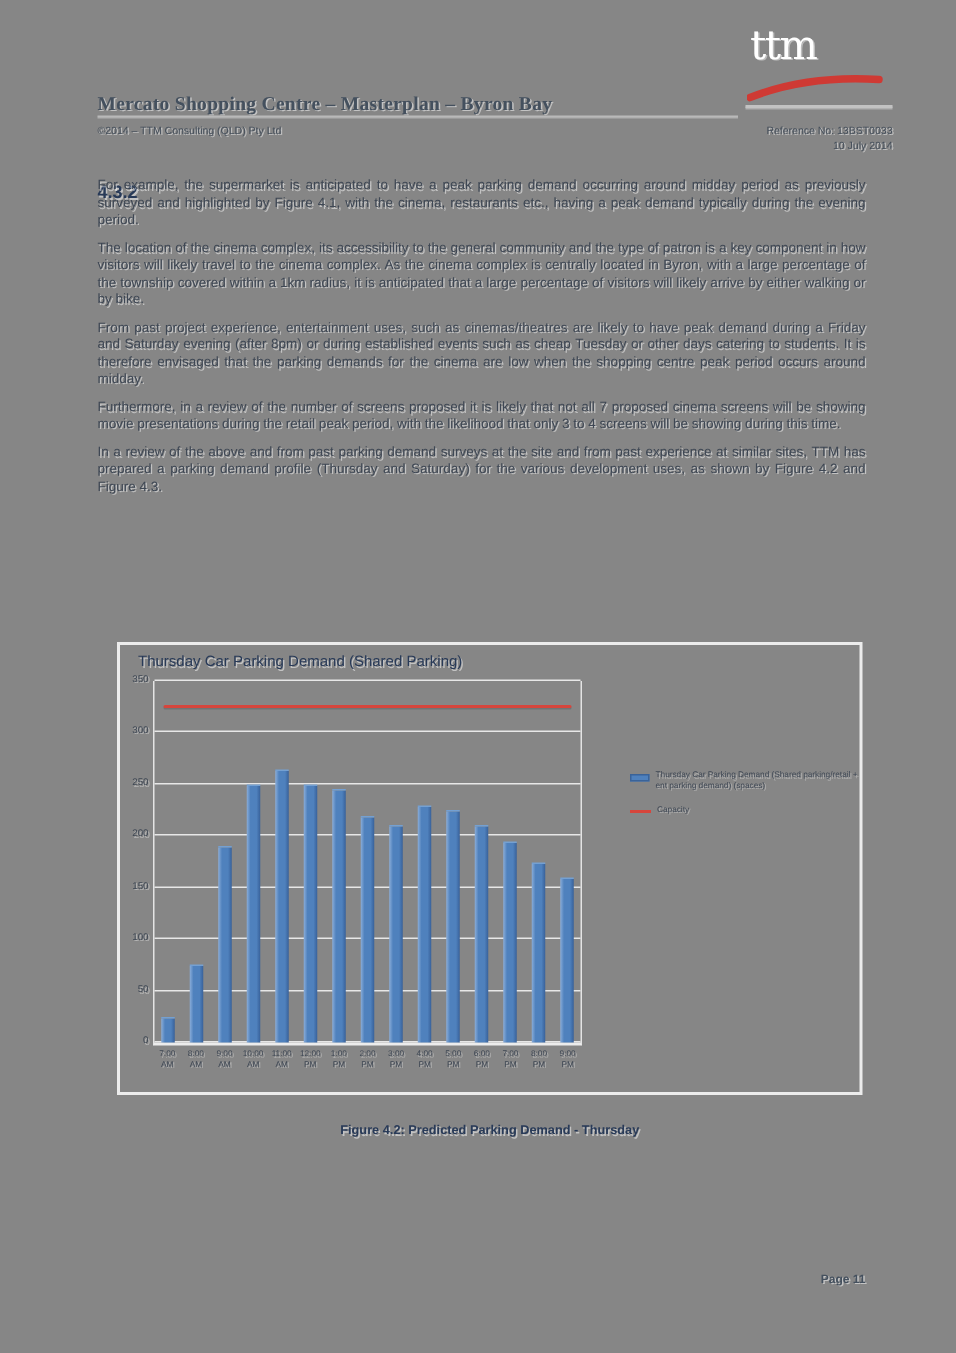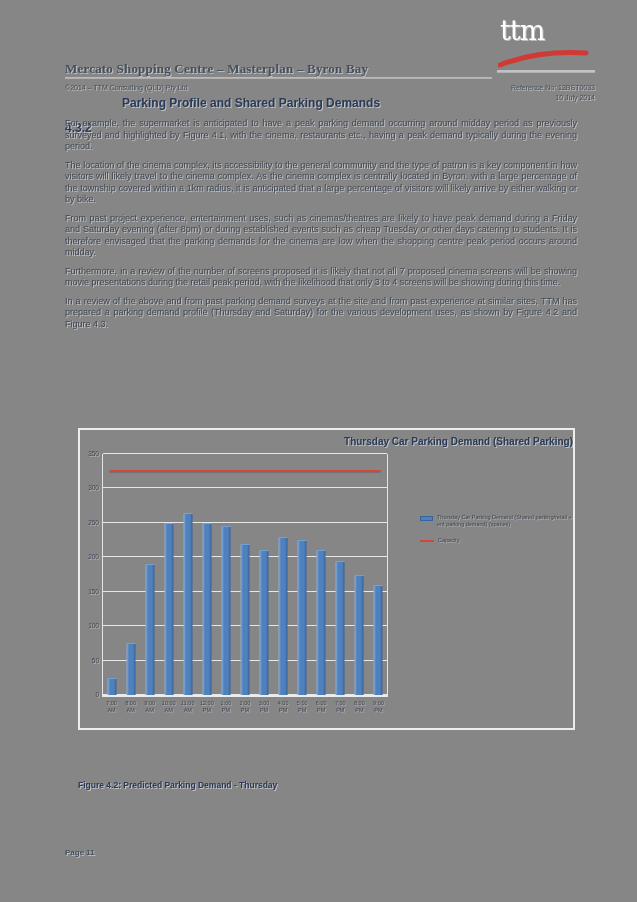--- a/index.html
+++ b/index.html
@@ -28,62 +28,61 @@
   
   .section-heading { position:absolute; left:65px; top:96px; width:512px; font-size:12px; font-weight:bold; color:#283a58; display:flex; }
   .section-num { width:57px; flex:none;margin-top:25px; }
 
   
   .body-copy { position:absolute; left:65px; top:118px; width:512px; font-size:9px; line-height:11.5px; text-align:justify; color:#3e4754; }
   .body-copy p { margin-bottom:7px; }
 
   
   .chart { position:absolute; left:78px; top:428px; width:497px; height:302px; border:2px solid #ececec; background:#868686; }
-  .chart-title { position:absolute; left:0; top:6px; width:100%; text-align:right; font-size:10px; font-weight:bold; color:#283a58;padding-left:12px; }
+  .chart-title { position:absolute; left:0; top:6px; width:100%; text-align:left; font-size:10px; font-weight:normal; color:#283a58;padding-left:12px; }
   .plot { position:absolute; left:22px; top:24px; width:286px; height:243px; border-left:1px solid #e4e4e4; border-right:1px solid #e4e4e4; border-bottom:2px solid #ececec; }
   .gridline { position:absolute; left:0; width:100%; height:1px; background:rgba(236,236,236,0.95); }
   .y-tick { position:absolute; right:100%; margin-right:4px; transform:translateY(-50%); font-size:6.5px; color:#3e4754; white-space:nowrap; text-shadow:1px 1px 0 rgba(255,255,255,0.4); }
   .bar { position:absolute; bottom:0; width:9px; transform:translateX(-50%);
          background:linear-gradient(90deg,#8aadd9 0%,#4f81bd 28%,#4f81bd 72%,#38619a 100%);
          border-top:1px solid #74a0d2; }
   .cap-line { position:absolute; left:2%; right:2%; height:2.5px; border-radius:2px; background:#d6453c; box-shadow:0 1px 0 rgba(0,0,0,0.15); }
   .x-labels { position:absolute; left:22px; top:270px; width:286px; display:flex; }
   .x-cell { flex:1 1 0; text-align:center; font-size:5.5px; line-height:6.5px; color:#3e4754; text-shadow:1px 1px 0 rgba(255,255,255,0.35); }
 
   .legend { position:absolute; left:340px; top:84px; width:152px; }
   .legend-item { display:flex; align-items:flex-start; margin-bottom:9px; }
   .legend-swatch-bar { flex:none; width:13px; height:5px; margin-top:2px; margin-right:4px; background:#4f81bd; border:1px solid #3a6399; }
   .legend-swatch-line { flex:none; width:14px; height:2px; margin-top:3px; margin-right:4px; background:#d6453c; }
   .legend-label { font-size:5.5px; line-height:6.8px; color:#3e4754; text-shadow:1px 1px 0 rgba(255,255,255,0.35); }
 
-  .figure-caption { position:absolute; left:78px; top:780px; width:497px; text-align:left; font-size:8.5px; font-weight:bold; color:#283a58; }
+  .figure-caption { position:absolute; left:78px; top:748px; width:497px; text-align:center; font-size:8.5px; font-weight:bold; color:#283a58; }
 
   
-  .footer { position:absolute; left:65px; top:848px; width:512px; text-align:left; font-size:8px; font-weight:bold; color:#44505e; }
+  .footer { position:absolute; left:65px; top:848px; width:512px; text-align:right; font-size:8px; font-weight:bold; color:#44505e; }
 </style>
 </head>
 <body>
 
 <div class="hdr-project emboss">Mercato Shopping Centre – Masterplan – Byron Bay</div>
 <div class="hdr-rule-left"></div>
 <div class="hdr-copyright emboss">©2014 – TTM Consulting (QLD) Pty Ltd</div>
 <div class="hdr-ref emboss">Reference No: 13BST0033</div>
 <div class="hdr-date emboss">10 July 2014</div>
 
 <div class="logo">
   <div class="logo-text">ttm</div>
   <svg class="logo-swoosh" width="92" height="22" viewBox="0 0 92 22">
     <path d="M2 19 Q40 4 88 7" stroke="#cf3a34" stroke-width="5" fill="none" stroke-linecap="round"></path>
   </svg>
 </div>
 <div class="hdr-rule-logo"></div>
 
 <div class="section-heading emboss">
   <span class="section-num">4.3.2</span>
-  <span>Parking Profile and Shared Parking Demands</span>
 </div>
 
 <div class="body-copy">
   <p class="emboss">For example, the supermarket is anticipated to have a peak parking demand occurring around midday period as previously surveyed and highlighted by Figure 4.1, with the cinema, restaurants etc., having a peak demand typically during the evening period.</p>
   <p class="emboss">The location of the cinema complex, its accessibility to the general community and the type of patron is a key component in how visitors will likely travel to the cinema complex. As the cinema complex is centrally located in Byron, with a large percentage of the township covered within a 1km radius, it is anticipated that a large percentage of visitors will likely arrive by either walking or by bike.</p>
   <p class="emboss">From past project experience, entertainment uses, such as cinemas/theatres are likely to have peak demand during a Friday and Saturday evening (after 8pm) or during established events such as cheap Tuesday or other days catering to students. It is therefore envisaged that the parking demands for the cinema are low when the shopping centre peak period occurs around midday.</p>
   <p class="emboss">Furthermore, in a review of the number of screens proposed it is likely that not all 7 proposed cinema screens will be showing movie presentations during the retail peak period, with the likelihood that only 3 to 4 screens will be showing during this time.</p>
   <p class="emboss">In a review of the above and from past parking demand surveys at the site and from past experience at similar sites, TTM has prepared a parking demand profile (Thursday and Saturday) for the various development uses, as shown by Figure 4.2 and Figure 4.3.</p>
 </div>
 

